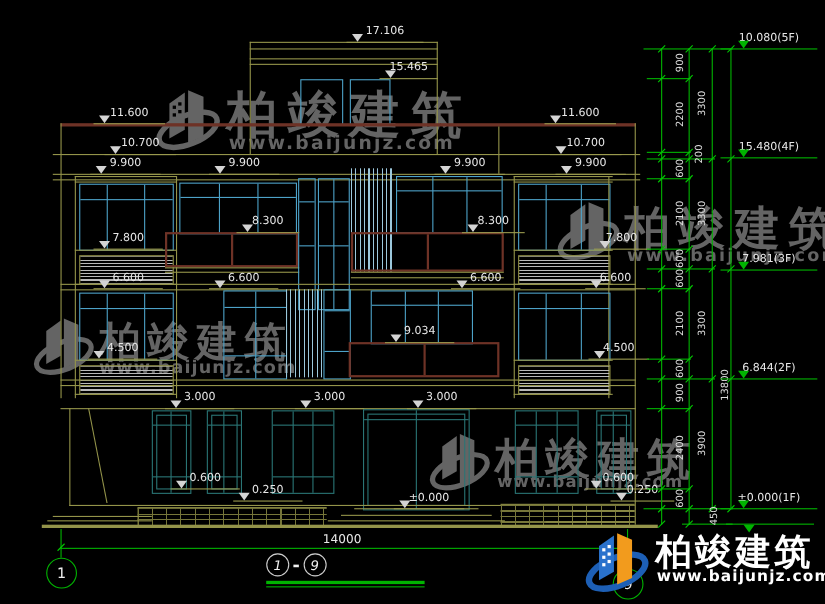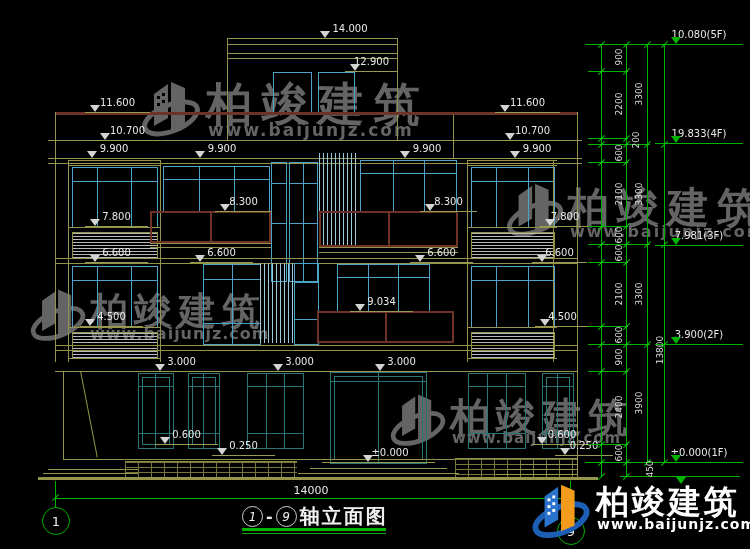--- a/index.html
+++ b/index.html
@@ -257,22 +257,22 @@
   <div class="h" style="left:322px;top:462px;width:113px"></div>
   <div class="h" style="left:310px;top:468px;width:137px"></div>
   <div class="h" style="left:298px;top:473px;width:161px"></div>
   <div class="h" style="left:520px;top:464px;width:57px"></div>
   <div class="h" style="left:508px;top:469px;width:69px"></div>
   <div class="h" style="left:496px;top:474px;width:81px"></div>
   <div class="h" style="left:48px;top:469px;width:90px"></div>
   <div class="h" style="left:43px;top:473px;width:95px"></div>
   <div class="h" style="left:38px;top:477px;width:560px;height:3px"></div>
 
-  <div class="lm" style="left:315px;top:21px;width:70px"><span>14.000</span><i class="tri"></i></div>
-  <div class="lm" style="left:345px;top:54px;width:53px"><span>12.900</span><i class="tri"></i></div>
+  <div class="lm" style="left:315px;top:21px;width:70px"><span>17.106</span><i class="tri"></i></div>
+  <div class="lm" style="left:345px;top:54px;width:53px"><span>15.465</span><i class="tri"></i></div>
   <div class="lm" style="left:85px;top:95px;width:65px"><span>11.600</span><i class="tri"></i></div>
   <div class="lm" style="left:95px;top:123px;width:65px"><span>10.700</span><i class="tri"></i></div>
   <div class="lm" style="left:82px;top:141px;width:64px"><span>9.900</span><i class="tri"></i></div>
   <div class="lm" style="left:190px;top:141px;width:64px"><span>9.900</span><i class="tri"></i></div>
   <div class="lm" style="left:395px;top:141px;width:64px"><span>9.900</span><i class="tri"></i></div>
   <div class="lm" style="left:505px;top:141px;width:64px"><span>9.900</span><i class="tri"></i></div>
   <div class="lm" style="left:495px;top:95px;width:65px"><span>11.600</span><i class="tri"></i></div>
   <div class="lm" style="left:500px;top:123px;width:65px"><span>10.700</span><i class="tri"></i></div>
   <div class="lm" style="left:215px;top:194px;width:57px"><span>8.300</span><i class="tri"></i></div>
   <div class="lm" style="left:420px;top:194px;width:57px"><span>8.300</span><i class="tri"></i></div>
@@ -368,23 +368,23 @@
 
   <span class="vd" style="left:617px;top:89px">3300</span>
   <span class="vd" style="left:617px;top:189px">3300</span>
   <span class="vd" style="left:617px;top:289px">3300</span>
   <span class="vd" style="left:617px;top:398px">3900</span>
 
   <span class="vd" style="left:638px;top:345px">13800</span>
   <span class="vd" style="left:628px;top:464px">450</span>
 
   <div class="lm g" style="left:655px;top:27px;width:88px"><span>10.080(5F)</span><i class="tri"></i></div>
-  <div class="lm g" style="left:655px;top:126px;width:88px"><span>19.833(4F)</span><i class="tri"></i></div>
+  <div class="lm g" style="left:655px;top:126px;width:88px"><span>15.480(4F)</span><i class="tri"></i></div>
   <div class="lm g" style="left:655px;top:228px;width:88px"><span>7.981(3F)</span><i class="tri"></i></div>
-  <div class="lm g" style="left:655px;top:327px;width:88px"><span>3.900(2F)</span><i class="tri"></i></div>
+  <div class="lm g" style="left:655px;top:327px;width:88px"><span>6.844(2F)</span><i class="tri"></i></div>
   <div class="lm g" style="left:655px;top:445px;width:88px"><span>±0.000(1F)</span><i class="tri"></i></div>
   <div class="lm g inv" style="left:660px;top:459px;width:80px">
       <i class="tri"></i>
     </div>
 
   <div class="gv" style="left:55px;top:481px;height:26px"></div>
   <div class="gv" style="left:570px;top:481px;height:17px"></div>
   <div class="gh" style="left:55px;top:498px;width:515px"></div>
   <div class="tk" style="left:51px;top:497px"></div>
   <div class="tk" style="left:566px;top:497px"></div>
@@ -396,21 +396,20 @@
       <span>1</span>
     </div>
   <div class="titleblk" style="left:242px;top:503px">
     <span class="tcirc">
         <i>1</i>
       </span>
     <span class="tdash">-</span>
     <span class="tcirc">
         <i>9</i>
       </span>
-    <span class="ttext">轴立面图</span>
   </div>
   <div class="gh" style="left:242px;top:528px;width:144px;height:3px"></div>
   <div class="gh" style="left:242px;top:533px;width:144px"></div>
 
   <div class="logo">
     <svg style="position:absolute;left:531px;top:477px" width="62" height="66" viewBox="0 0 64 68">
       <ellipse cx="31" cy="44" rx="28" ry="13" fill="none" stroke="#1d5fb5" stroke-width="6" transform="rotate(-22 31 44)"></ellipse>
       <polygon points="14,52 14,20 28,10 28,44" fill="#2a72cc"></polygon>
       <polygon points="31,8 45,14 45,50 31,56" fill="#f29b1d"></polygon>
       <rect x="17" y="22" width="3" height="3" fill="#fff"></rect>

